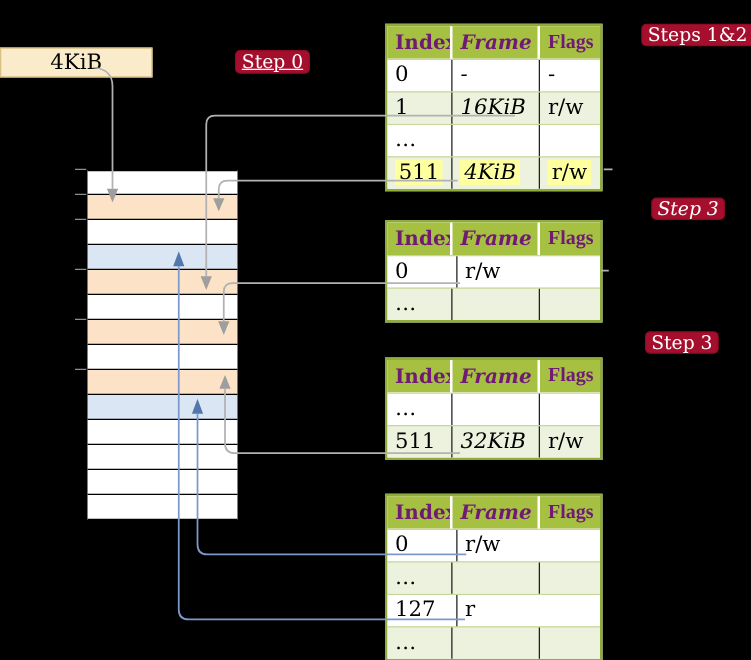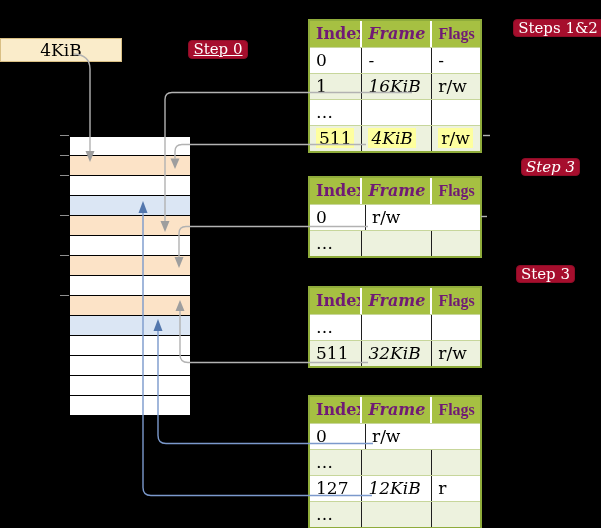--- a/index.html
+++ b/index.html
@@ -153,21 +153,20 @@
       <div class="cell c-index">0</div>
       <div class="cell c-flags">r/w</div>
     </div>
     <div class="row g">
       <div class="cell c-index">…</div>
       <div class="cell c-frame"></div>
       <div class="cell c-flags"></div>
     </div>
     <div class="row w">
       <div class="cell c-index">127</div>
-      <div class="cell c-frame">12KiB</div>
       <div class="cell c-flags">r</div>
     </div>
     <div class="row g">
       <div class="cell c-index">…</div>
       <div class="cell c-frame"></div>
       <div class="cell c-flags"></div>
     </div>
   </div>
 
   <svg id="wires" width="601" height="528" viewBox="0 0 601 528">

